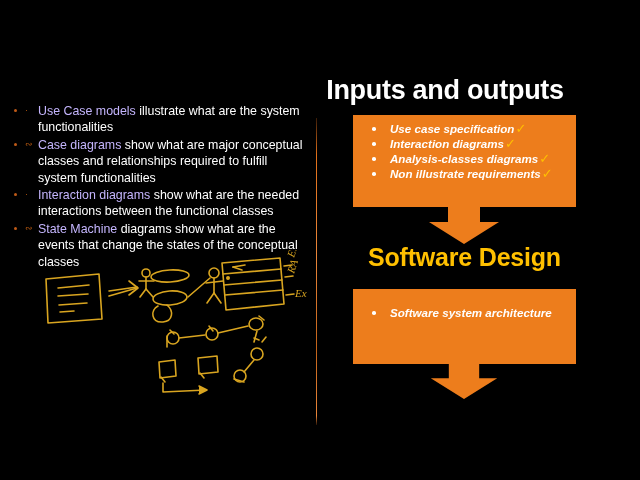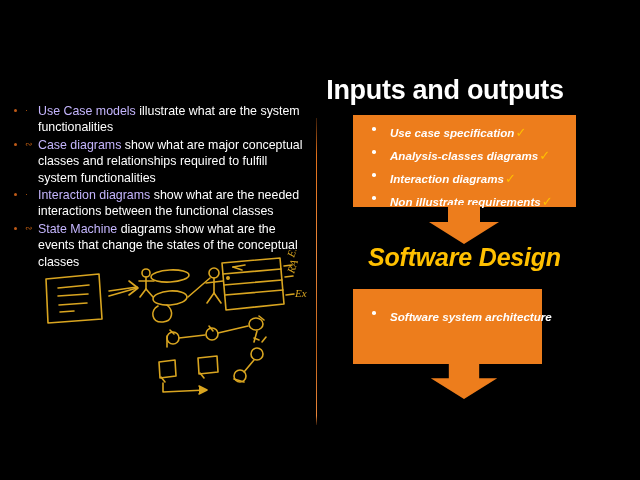--- a/index.html
+++ b/index.html
@@ -91,32 +91,32 @@
   #box-inputs {
     left: 353px;
     top: 115px;
     width: 223px;
     height: 92px;
     padding: 6px 6px 0 6px;
   }
   #box-outputs {
     left: 353px;
     top: 289px;
-    width: 189px;
+    width: 223px;
     height: 75px;
     padding: 16px 6px 0 6px;
   }
   .box-item {
     position: relative;
     padding-left: 31px;
     color: #ffffff;
     font-size: 11.6px;
     font-style: italic;
     font-weight: bold;
-    line-height: 23px;
+    line-height: 15px;
     white-space: nowrap;
   }
   .box-item .bbullet {
     position: absolute;
     left: 13px;
     top: 6px;
     width: 3.5px;
     height: 3.5px;
     border-radius: 50%;
     background: #ffffff;
@@ -141,21 +141,20 @@
     position: absolute;
     left: 353px;
     top: 243px;
     width: 223px;
     text-align: center;
     color: #FFC000;
     font-size: 25px;
     font-weight: bold;
     letter-spacing: -0.2px;
     white-space: nowrap;
-    font-style: italic;
   }
 
   
   #sketch {
     position: absolute;
     left: 30px;
     top: 250px;
     width: 280px;
     height: 145px;
   }
@@ -278,25 +277,25 @@
 
   <div id="divider"></div>
 
   <div class="flow-box" id="box-inputs">
     <div class="box-item">
       <span class="bbullet"></span>
       <span>Use case specification</span><span class="check">✓</span>
     </div>
     <div class="box-item">
       <span class="bbullet"></span>
+      <span>Interaction diagrams</span><span class="check">✓</span>
+    </div>
+    <div class="box-item">
+      <span class="bbullet"></span>
       <span>Analysis-classes diagrams</span><span class="check">✓</span>
-    </div>
-    <div class="box-item">
-      <span class="bbullet"></span>
-      <span>Interaction diagrams</span><span class="check">✓</span>
     </div>
     <div class="box-item">
       <span class="bbullet"></span>
       <span>Non illustrate requirements</span><span class="check">✓</span>
     </div>
   </div>
 
   <svg class="flow-arrow" id="arrow-1" width="70" height="39" viewBox="0 0 70 39" xmlns="http://www.w3.org/2000/svg">
     <polygon points="19,0 51,0 51,17 70,17 35,39 0,17 19,17" fill="#ED7D1C"></polygon>
   </svg>

